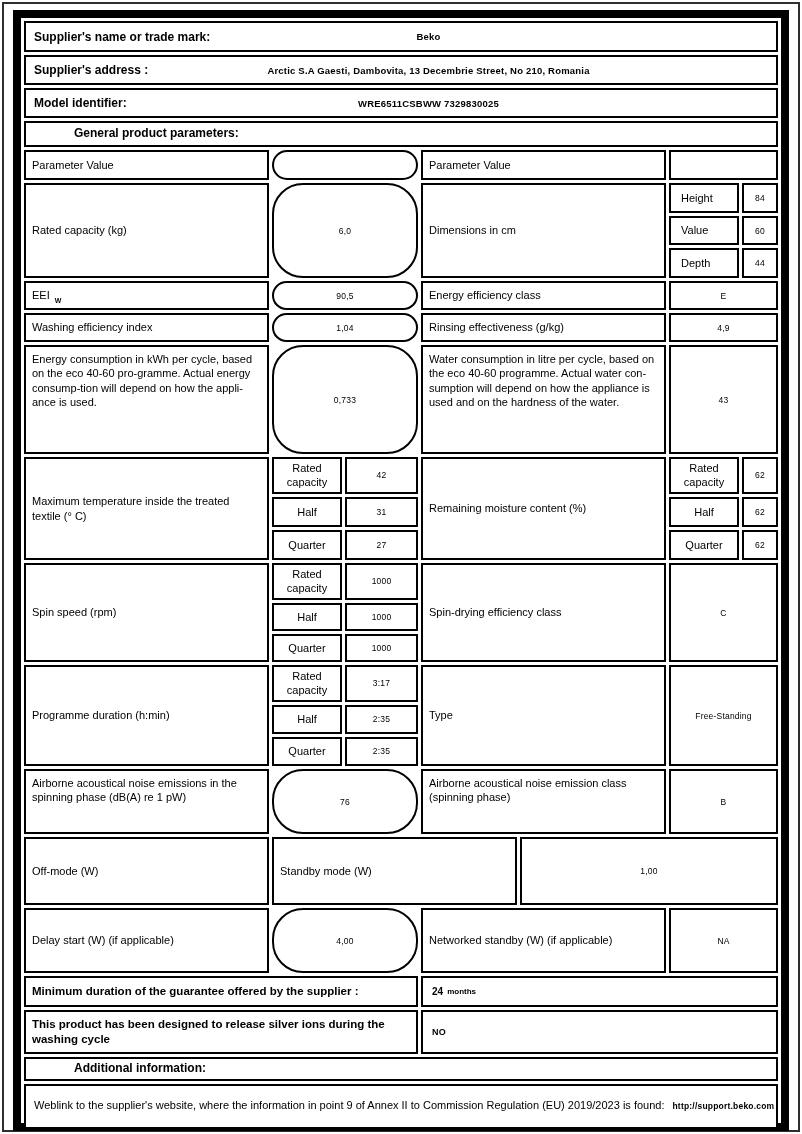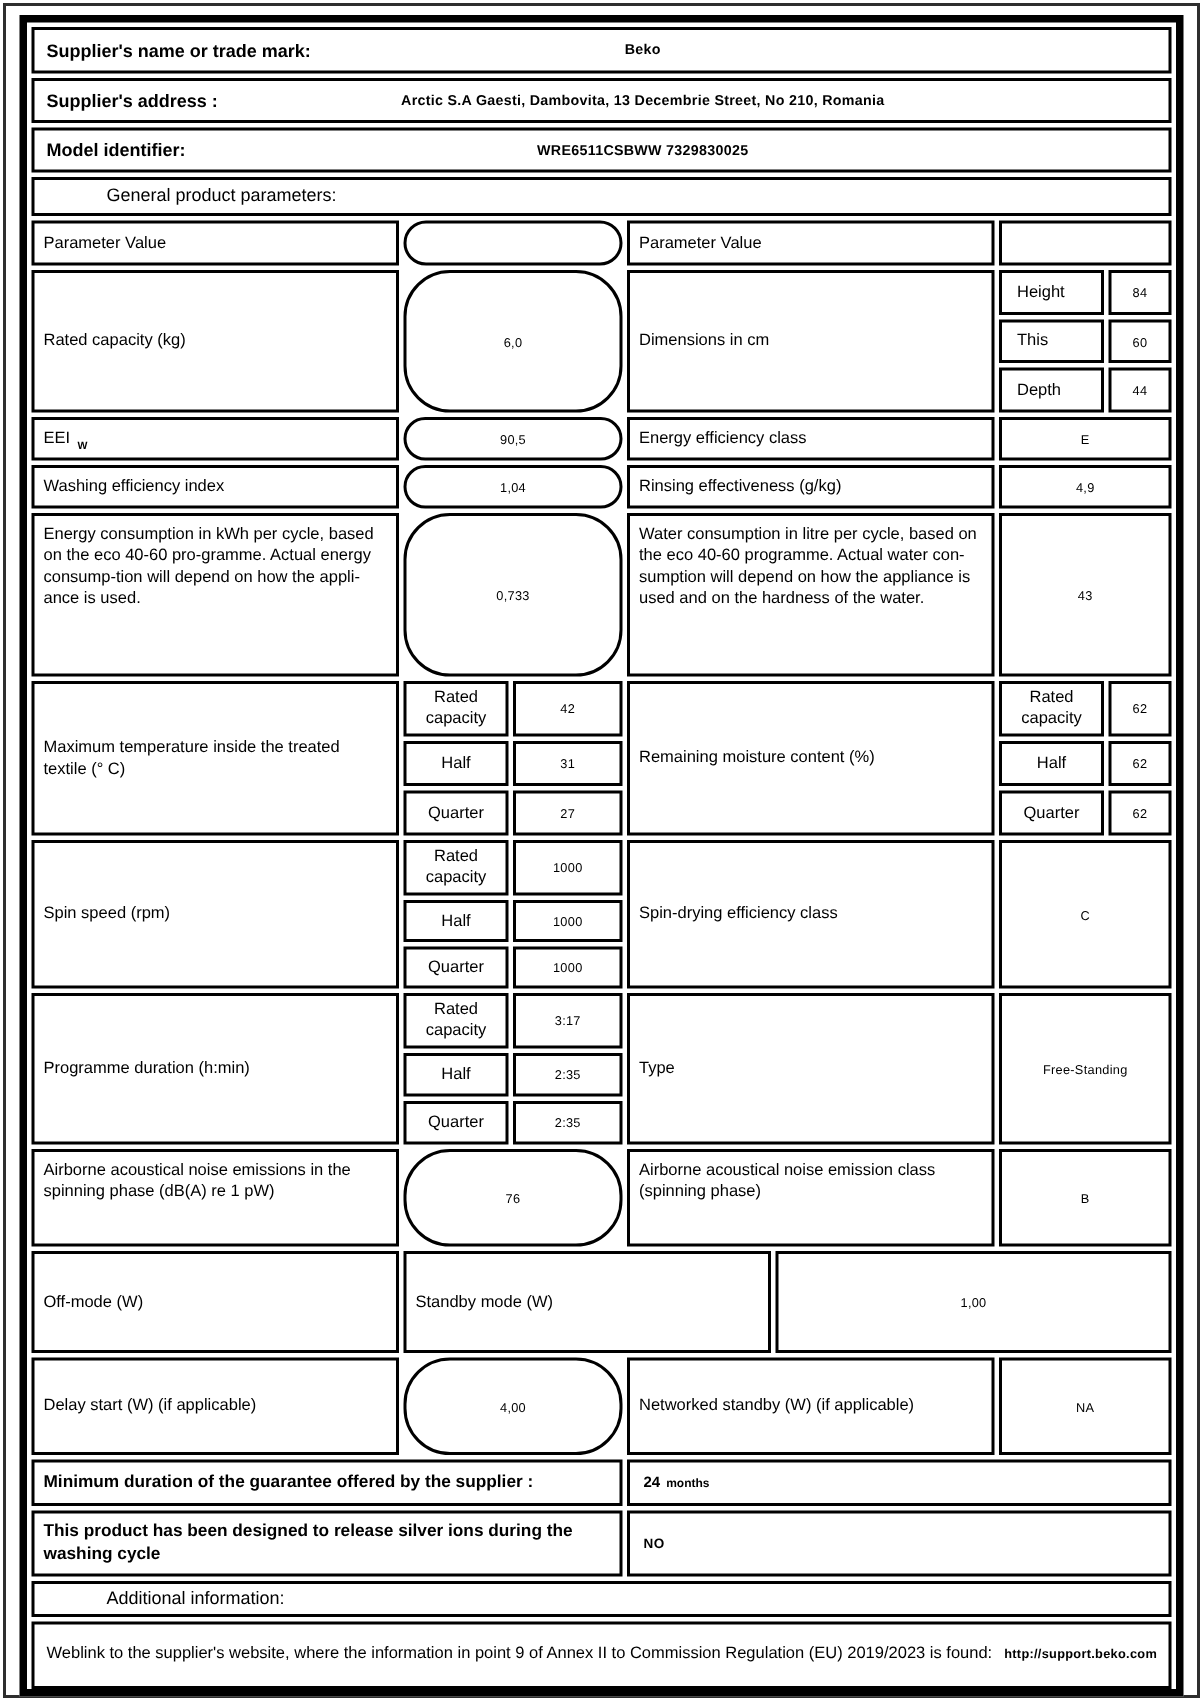--- a/index.html
+++ b/index.html
@@ -3,39 +3,39 @@
 <meta charset="utf-8">
 <style>
   html,body{margin:0;padding:0;}
   body{
     width:802px;height:1134px;position:relative;background:#fff;color:#000;
     font-family:"Liberation Sans", sans-serif;overflow:hidden;
   }
   .page-frame{position:absolute;inset:2px;border:2px solid #2e2e2e;pointer-events:none;}
   .tbl{
     position:absolute;left:13px;top:10px;width:776px;height:1121px;
-    box-sizing:border-box;border:5px solid #000000;padding:3px;background:#fff;
+    box-sizing:border-box;border:8px solid #000000;padding:3px;background:#fff;
     display:flex;flex-direction:column;gap:3px;
   }
   .trow{display:flex;gap:3px;flex:none;}
   .cell{
     box-sizing:border-box;border:2px solid #000;background:#fff;
     display:flex;align-items:center;overflow:hidden;
   }
   .c1{width:245px;flex:none;}
   .c2{width:146px;flex:none;border-radius:31px;}
   .c3{width:245px;flex:none;}
   .c4{flex:1;}
   .full{flex:1;}
   .cL{width:394px;flex:none;}
   .cR{flex:1;}
   .label{font-size:11px;line-height:1.3;padding:2px 6px;}
   .value{justify-content:center;text-align:center;font-size:8.5px;padding:2px;letter-spacing:.2px;}
   .top{align-items:flex-start;padding-top:5px;}
-  .boldlbl{font-weight:normal;font-size:12px;padding-left:48px;}
+  .boldlbl{font-weight:bold;font-size:12px;padding-left:48px;}
   .boldlbl-sm{font-weight:bold;font-size:11.5px;}
   .subcol{display:flex;flex-direction:column;gap:3px;flex:none;}
   .subcol.c2w{width:146px;}
   .subcol.c4w{flex:1;}
   .subrow{flex:1;display:flex;gap:3px;}
   .sublabel{width:70px;flex:none;justify-content:center;text-align:center;font-size:11px;line-height:1.3;padding:2px;}
   .subvalue{flex:1;justify-content:center;text-align:center;font-size:8.5px;letter-spacing:.2px;}
   .dims .sublabel{justify-content:flex-start;text-align:left;padding-left:10px;}
   .hcell{flex:1;position:relative;}
   .hcell .hlbl{position:absolute;left:8px;top:50%;transform:translateY(-50%);font-weight:bold;font-size:12px;white-space:nowrap;}
@@ -91,21 +91,21 @@
   <div class="trow" style="height:95px">
     <div class="cell c1 label">Rated capacity (kg)</div>
     <div class="cell c2 value">6,0</div>
     <div class="cell c3 label">Dimensions in cm</div>
     <div class="subcol c4w dims">
       <div class="subrow">
         <div class="cell sublabel">Height</div>
         <div class="cell subvalue">84</div>
       </div>
       <div class="subrow">
-        <div class="cell sublabel">This</div>
+        <div class="cell sublabel">Value</div>
         <div class="cell subvalue">60</div>
       </div>
       <div class="subrow">
         <div class="cell sublabel">Depth</div>
         <div class="cell subvalue">44</div>
       </div>
     </div>
   </div>
 
   <div class="trow" style="height:29px">

